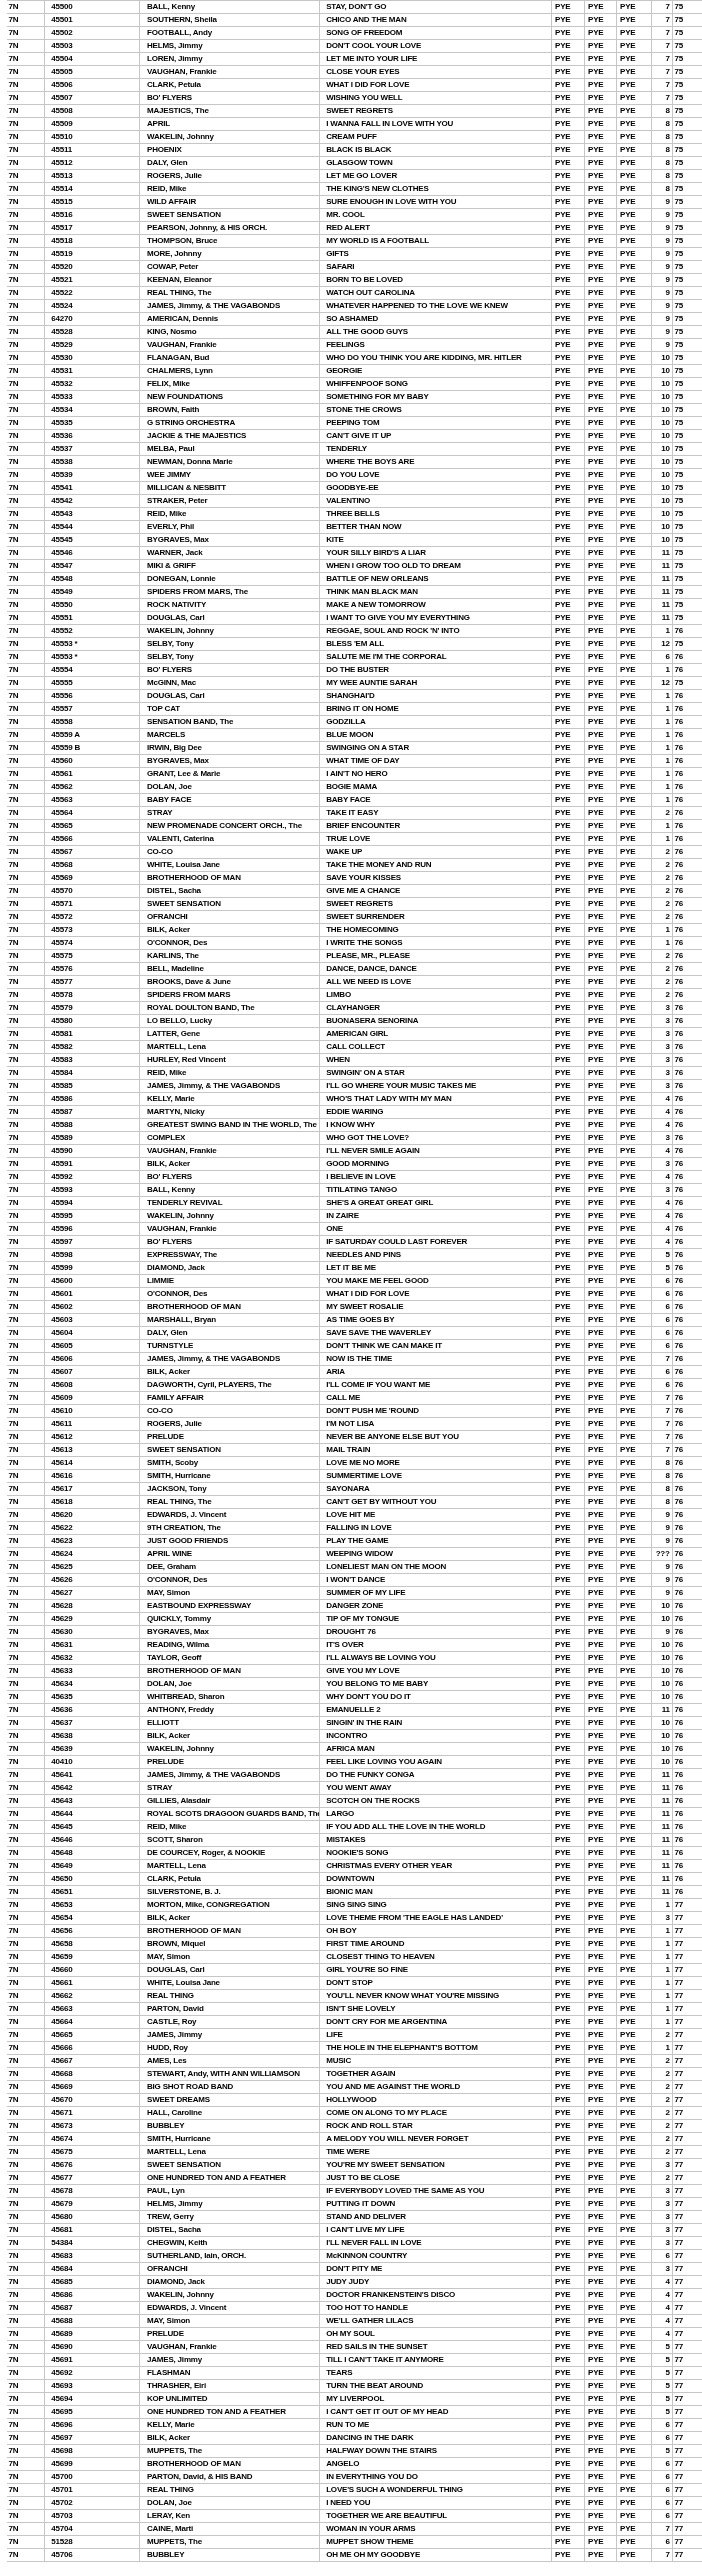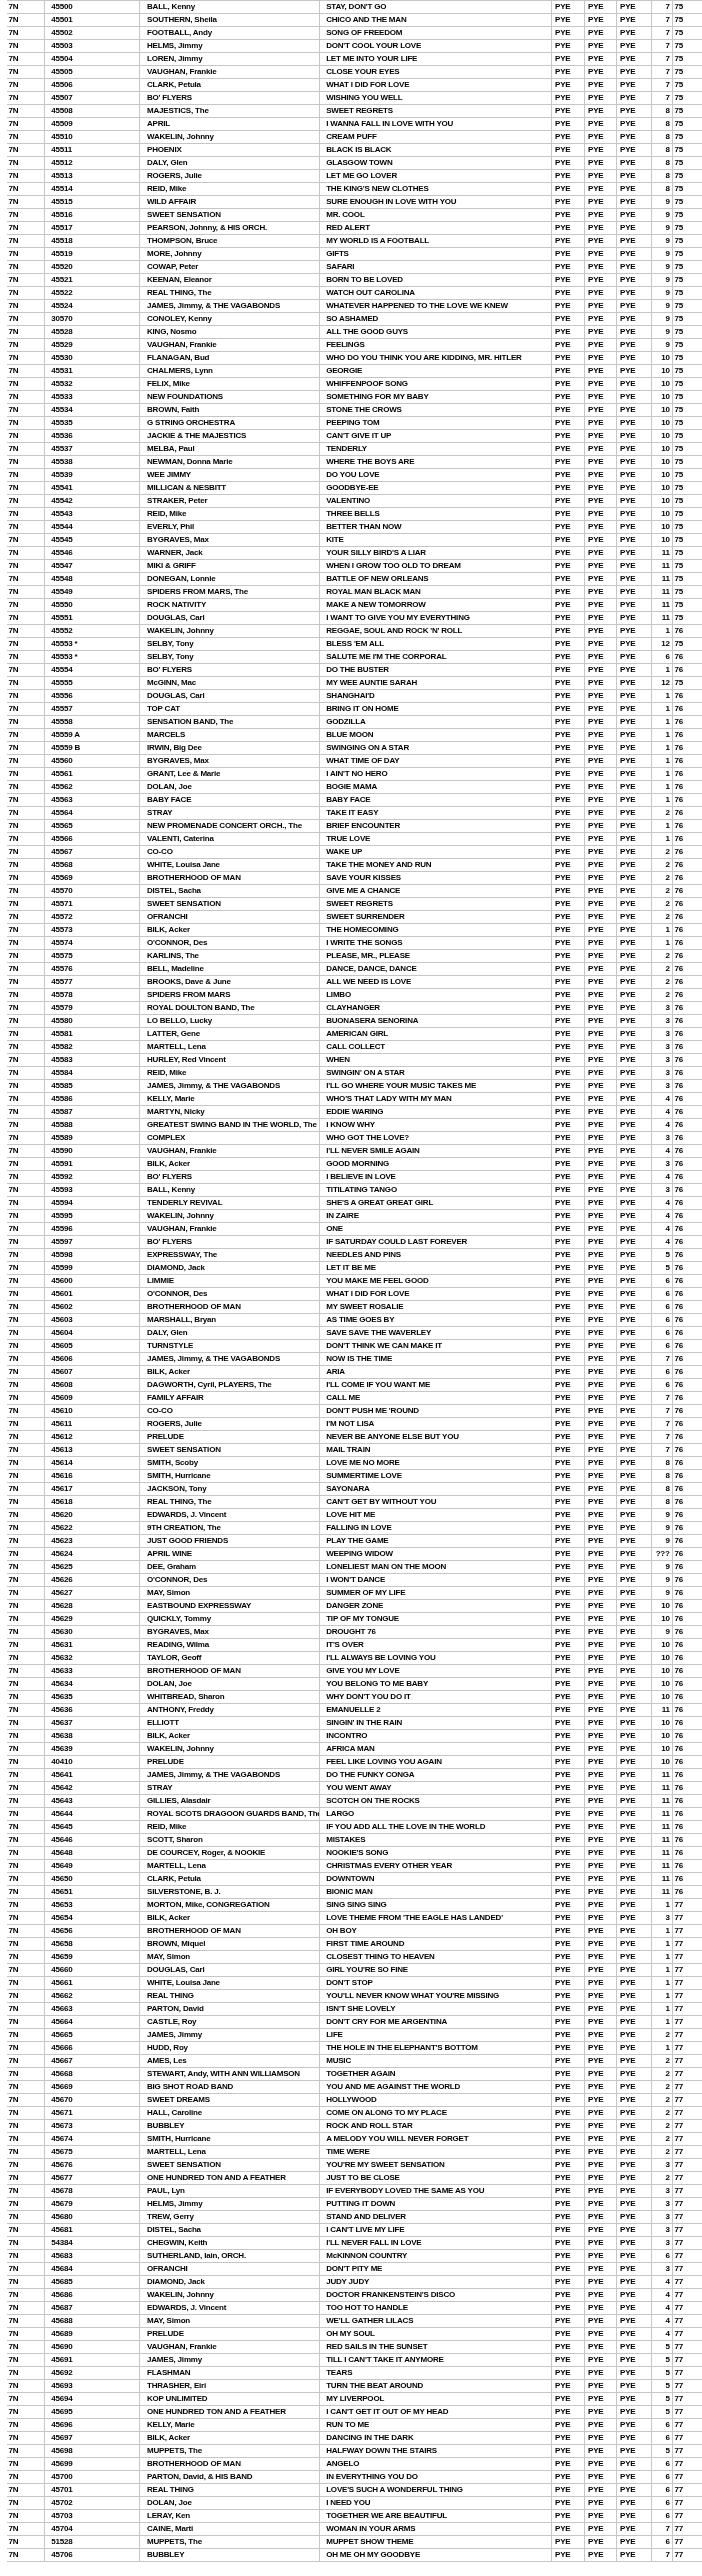--- a/index.html
+++ b/index.html
@@ -330,22 +330,22 @@
     <div class="c c3">WHATEVER HAPPENED TO THE LOVE WE KNEW</div>
     <div class="c c4 lbl">PYE</div>
     <div class="c c5 lbl">PYE</div>
     <div class="c c6 lbl">PYE</div>
     <div class="c c7">9</div>
     <div class="c c8">75</div>
   </div>
 
   <div class="row">
     <div class="c c0">7N</div>
-    <div class="c c1">30570</div>
-    <div class="c c2">CONOLEY, Kenny</div>
+    <div class="c c1">64270</div>
+    <div class="c c2">AMERICAN, Dennis</div>
     <div class="c c3">SO ASHAMED</div>
     <div class="c c4 lbl">PYE</div>
     <div class="c c5 lbl">PYE</div>
     <div class="c c6 lbl">PYE</div>
     <div class="c c7">9</div>
     <div class="c c8">75</div>
   </div>
 
   <div class="row">
     <div class="c c0">7N</div>
@@ -584,21 +584,21 @@
     <div class="c c5 lbl">PYE</div>
     <div class="c c6 lbl">PYE</div>
     <div class="c c7">11</div>
     <div class="c c8">75</div>
   </div>
 
   <div class="row">
     <div class="c c0">7N</div>
     <div class="c c1">45549</div>
     <div class="c c2">SPIDERS FROM MARS, The</div>
-    <div class="c c3">ROYAL MAN BLACK MAN</div>
+    <div class="c c3">THINK MAN BLACK MAN</div>
     <div class="c c4 lbl">PYE</div>
     <div class="c c5 lbl">PYE</div>
     <div class="c c6 lbl">PYE</div>
     <div class="c c7">11</div>
     <div class="c c8">75</div>
   </div>
 
   <div class="row">
     <div class="c c0">7N</div>
     <div class="c c1">45550</div>
@@ -620,21 +620,21 @@
     <div class="c c5 lbl">PYE</div>
     <div class="c c6 lbl">PYE</div>
     <div class="c c7">11</div>
     <div class="c c8">75</div>
   </div>
 
   <div class="row">
     <div class="c c0">7N</div>
     <div class="c c1">45552</div>
     <div class="c c2">WAKELIN, Johnny</div>
-    <div class="c c3">REGGAE, SOUL AND ROCK 'N' ROLL</div>
+    <div class="c c3">REGGAE, SOUL AND ROCK 'N' INTO</div>
     <div class="c c4 lbl">PYE</div>
     <div class="c c5 lbl">PYE</div>
     <div class="c c6 lbl">PYE</div>
     <div class="c c7">1</div>
     <div class="c c8">76</div>
   </div>
 
   <div class="row">
     <div class="c c0">7N</div>
     <div class="c c1">45553 *</div>

